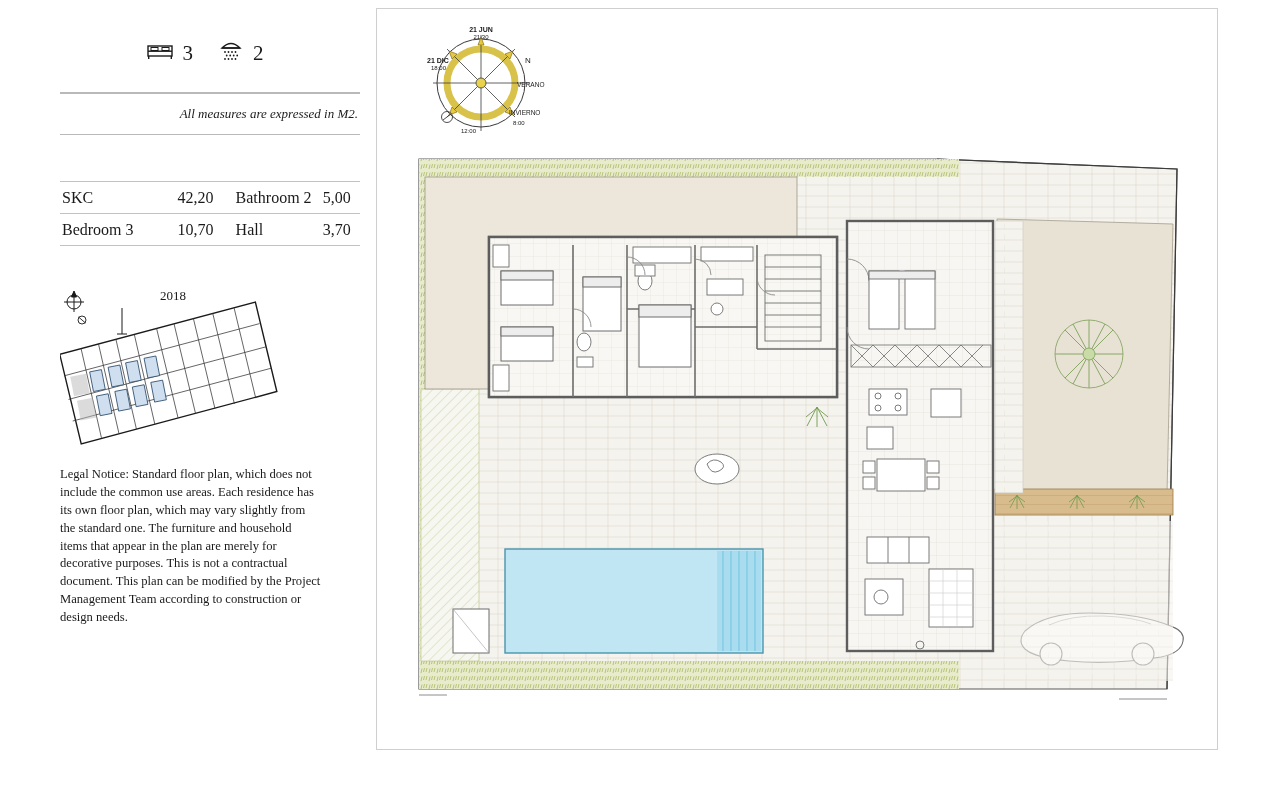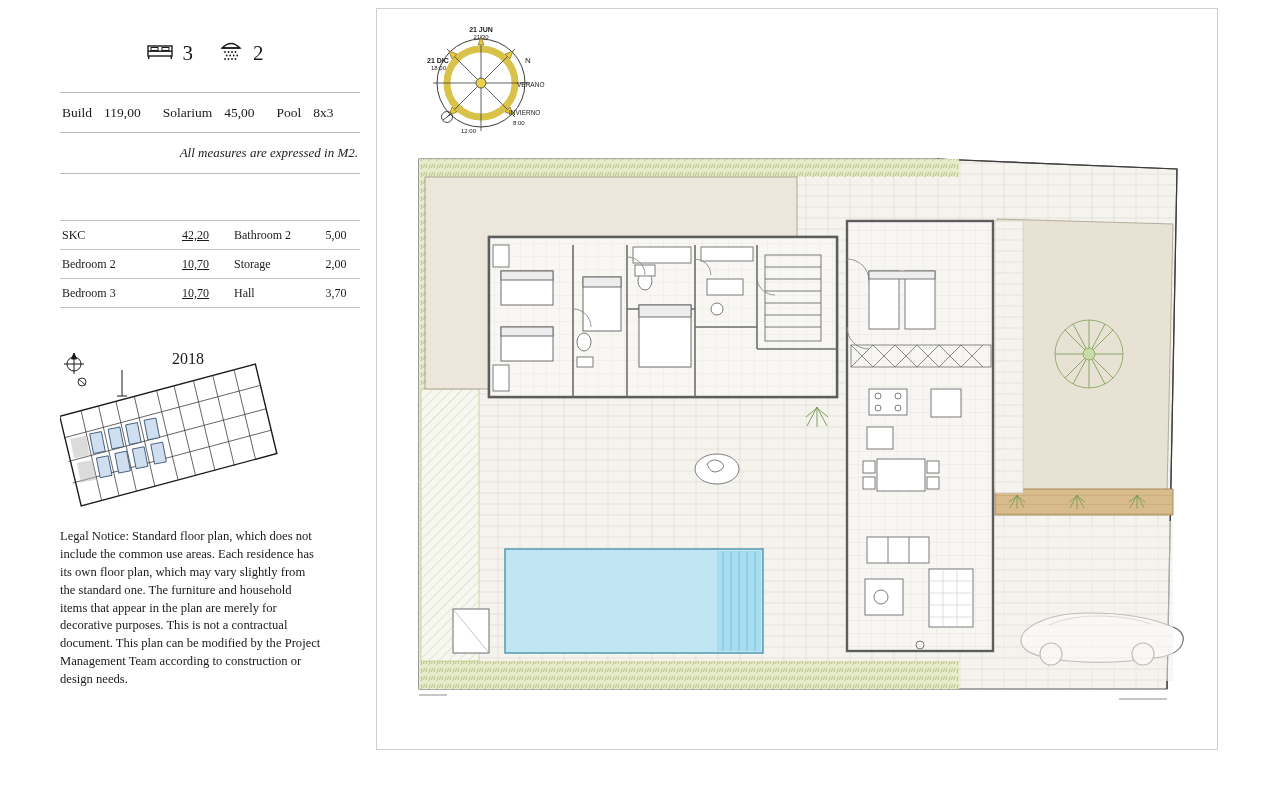--- a/index.html
+++ b/index.html
@@ -63,46 +63,46 @@
     font-style: italic;
     padding: 12px 2px 12px 2px;
     text-align: right;
   }
 
   
   #areas-table {
     width: 100%;
     border-collapse: collapse;
     margin-top: 46px;
-    font-size: 12px;
+    font-size: 16px;
   }
   #areas-table tr { border-bottom: 1px solid #c2c2c2; }
   #areas-table tr:first-child { border-top: 1px solid #c2c2c2; }
   #areas-table td {
     padding: 7px 2px 6px 2px;
     white-space: nowrap;
   }
   #areas-table td.n1 { width: 40%; }
-  #areas-table td.v1 { width: 16%; text-align: left; padding-right: 16px; text-decoration: underline; }
+  #areas-table td.v1 { width: 16%; text-align: left; padding-right: 16px; }
   #areas-table td.n2 { width: 28%; padding-left: 6px; font-family: Liberation Serif, serif; }
   #areas-table td.v2 { width: 16%; text-align: center; }
 
   
   #site-key {
     position: relative;
     margin-top: 44px;
     height: 160px;
     width: 300px;
   }
   #site-key svg { display: block; }
   #site-year {
     position: absolute;
-    left: 112px;
+    left: 100px;
     top: -2px;
-    font-size: 16px;
+    font-size: 13px;
   }
 
   
   #legal-notice {
     margin-top: 16px;
     font-size: 12.6px;
     line-height: 1.42;
     width: 262px;
   }
 
@@ -156,45 +156,31 @@
             <circle cx="13" cy="19" r="0.9"></circle>
               <circle cx="16.5" cy="19" r="0.9"></circle>
           </g>
         </svg>
       </span>
       <span class="count">2</span>
     </div>
   </div>
 
   <hr class="rule">
-  <div class="build-row">
-    <span class="lbl">Build</span>
-    <span class="val">119,00</span>
-    <span class="lbl">Solarium</span>
-    <span class="val">45,00</span>
-    <span class="lbl">Pool</span>
-    <span class="val">8x3</span>
-  </div>
   <hr class="rule">
   <div class="measures-note">All measures are expressed in M2.</div>
   <hr class="rule">
 
   <table id="areas-table">
     <tbody>
       <tr>
         <td class="n1">SKC</td>
         <td class="v1">42,20</td>
         <td class="n2">Bathroom 2</td>
         <td class="v2">5,00</td>
-      </tr>
-      <tr>
-        <td class="n1">Bedroom 2</td>
-        <td class="v1">10,70</td>
-        <td class="n2">Storage</td>
-        <td class="v2">2,00</td>
       </tr>
       <tr>
         <td class="n1">Bedroom 3</td>
         <td class="v1">10,70</td>
         <td class="n2">Hall</td>
         <td class="v2">3,70</td>
       </tr>
     </tbody>
   </table>
 

